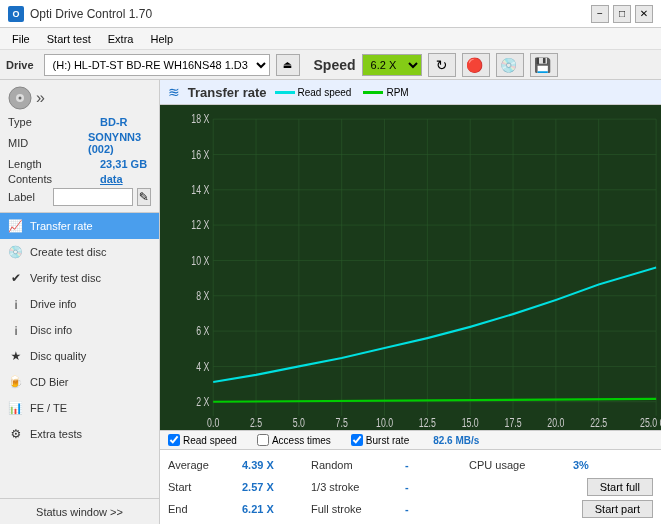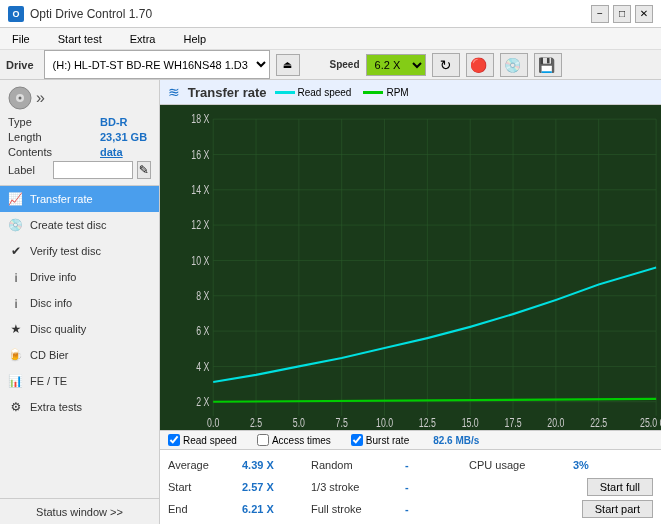--- a/index.html
+++ b/index.html
@@ -23,51 +23,51 @@
     .title-btn { width: 18px; height: 18px; border: 1px solid #aaa; background: #e8e8e8; display: flex; align-items: center; justify-content: center; font-size: 10px; cursor: pointer; }
 
     
     .menu-bar {
       background: #f5f5f5;
       height: 22px;
       display: flex;
       align-items: center;
       padding: 0 4px;
       border-bottom: 1px solid #ddd;
-      gap: 12px;
+      gap: 1px;
     }
     .menu-item { padding: 2px 8px; font-size: 11px; cursor: pointer; }
 
     
     .drive-toolbar {
       background: #f0f0f0;
       height: 30px;
       display: flex;
       align-items: center;
       padding: 0 6px;
       border-bottom: 1px solid #ccc;
       gap: 6px;
     }
     .drive-label { font-size: 11px; font-weight: bold; color: #333; margin-right: 4px; }
     .drive-select {
-      height: 29px;
+      height: 22px;
       background: white;
       border: 1px solid #aaa;
       font-size: 11px;
       padding: 0 4px;
       min-width: 200px;
     }
     .eject-btn {
       width: 24px; height: 22px;
       background: #e8e8e8;
       border: 1px solid #aaa;
       display: flex; align-items: center; justify-content: center;
       cursor: pointer; font-size: 10px;
     }
-    .speed-label { font-size: 10px; font-weight: bold; color: #333; margin-left: 24px; }
+    .speed-label { font-size: 14px; font-weight: bold; color: #333; margin-left: 8px; }
     .speed-select {
       height: 22px;
       background: #84cc16;
       border: 1px solid #aaa;
       font-size: 11px;
       padding: 0 4px;
       width: 60px;
     }
     .toolbar-icon-btn {
       width: 28px; height: 24px;
@@ -282,20 +282,24 @@
           <circle cx="12" cy="12" r="4" fill="#ddd"></circle>
           <circle cx="12" cy="12" r="1.5" fill="#666"></circle>
         </svg>
         <span class="disc-arrow">»</span>
       </div>
       <div class="disc-field">
         <span class="disc-field-label">Type</span>
         <span class="disc-field-value">BD-R</span>
       </div>
       <div class="disc-field">
+        <span class="disc-field-label">MID</span>
+        <span class="disc-field-value">SONYNN3 (002)</span>
+      </div>
+      <div class="disc-field">
         <span class="disc-field-label">Length</span>
         <span class="disc-field-value">23,31 GB</span>
       </div>
       <div class="disc-field">
         <span class="disc-field-label">Contents</span>
         <span class="disc-field-value link">data</span>
       </div>
       <div class="disc-label-row">
         <span class="disc-field-label">Label</span>
         <input class="disc-label-input" type="text" value="" style="">

